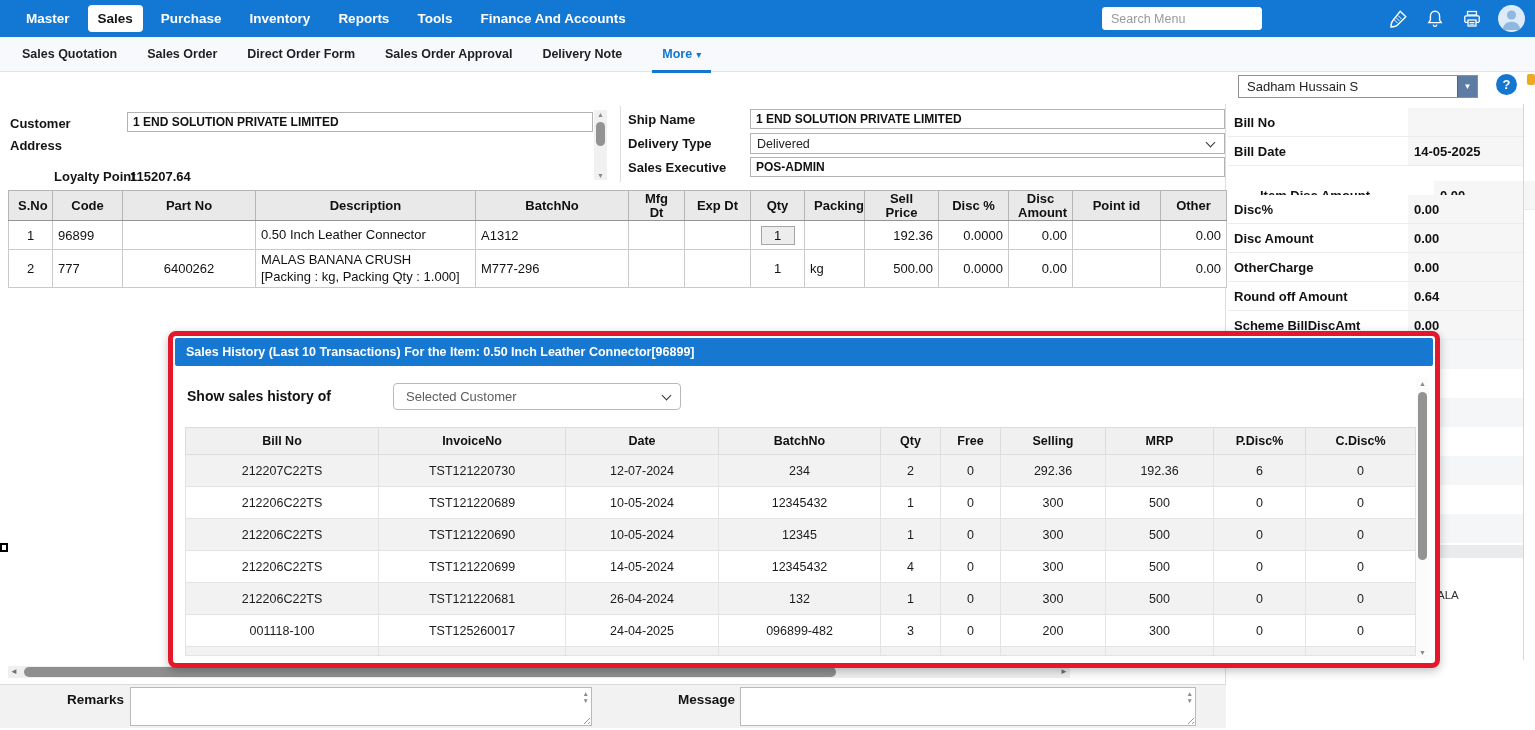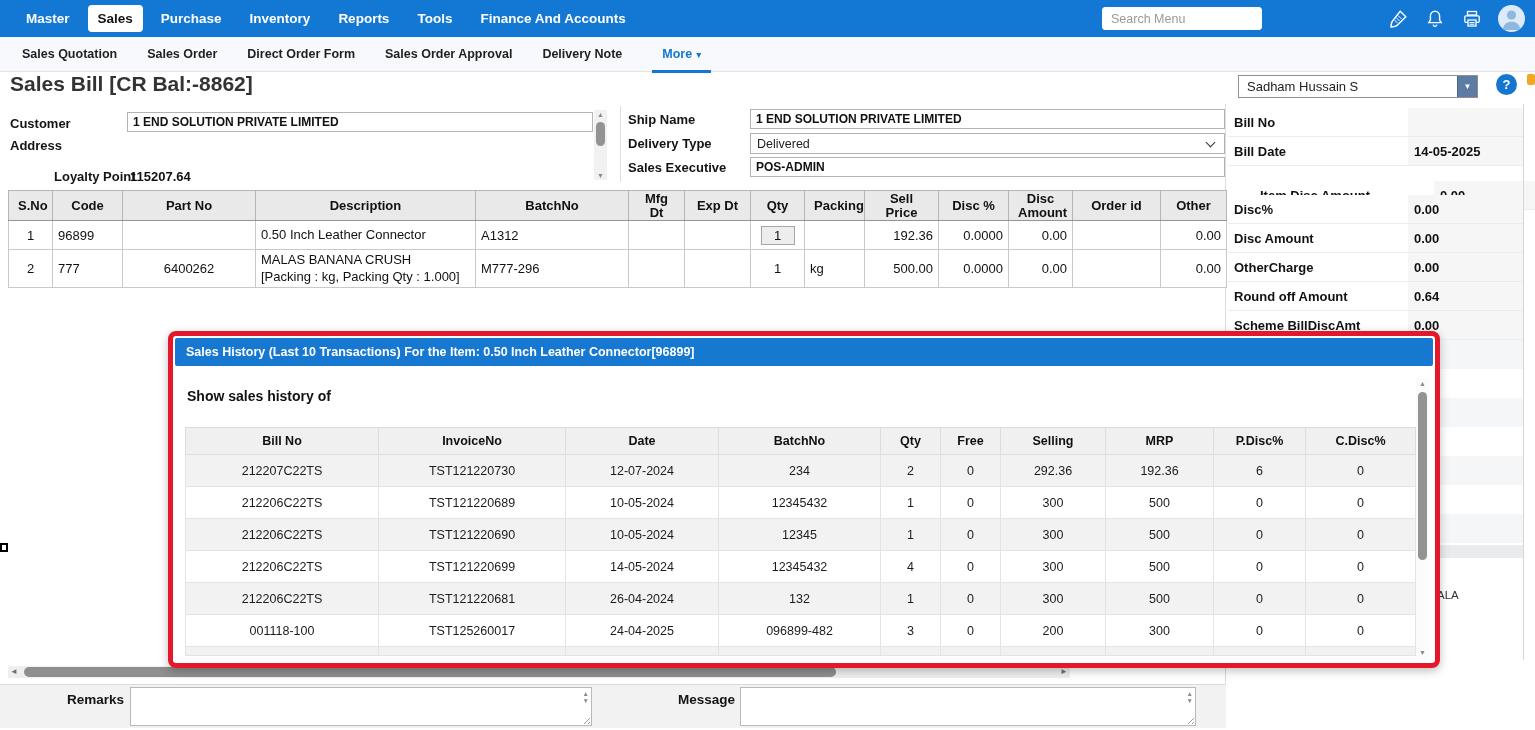--- a/index.html
+++ b/index.html
@@ -170,21 +170,20 @@
     <span class="subnav-item">Direct Order Form</span>
     <span class="subnav-item">Sales Order Approval</span>
     <span class="subnav-item">Delivery Note</span>
     <span class="more-wrap">
       <span class="subnav-item">More</span>
       <span class="more-caret">▾</span>
       <span class="more-underline"></span>
     </span>
   </nav>
 
-  <div class="page-title">Sales Bill [CR Bal:-8862]</div>
   <div class="user-select">
     <span class="val">Sadham Hussain S</span>
     <span class="dd">▼</span>
   </div>
   <div class="help-btn">?</div>
   <div class="notif-orange"></div>
 
   <span class="flabel" style="left:10px; top:116px;">Customer</span>
   <input class="inputbox" style="left: 127px; top: 112px; width: 466px; height: 20px;" readonly="" value="1 END SOLUTION PRIVATE LIMITED">
   <span class="flabel" style="left:10px; top:138px;">Address</span>
@@ -274,21 +273,21 @@
       <th>Part No</th>
       <th>Description</th>
       <th>BatchNo</th>
       <th>Mfg Dt</th>
       <th>Exp Dt</th>
       <th>Qty</th>
       <th>Packing</th>
       <th>Sell Price</th>
       <th>Disc %</th>
       <th>Disc Amount</th>
-      <th>Order id</th>
+      <th>Point id</th>
       <th>Other</th>
     </tr>
       </thead>
     <tbody>
       <tr>
         <td class="c">1</td>
         <td class="l">96899</td>
         <td class="c"></td>
         <td class="l desc">0.50 Inch Leather Connector</td>
         <td class="l">A1312</td>
@@ -326,20 +325,24 @@
 
   <div class="hscroll">
     <span class="arr" style="left:2px;">◄</span>
     <span class="thumb"></span>
     <span class="arr" style="right:2px;">►</span>
   </div>
 
   <div class="popup">
     <div class="popup-header">Sales History (Last 10 Transactions) For the Item: 0.50 Inch Leather Connector[96899]</div>
     <span class="ph-filter-label">Show sales history of</span>
+    <div class="ph-select">
+      <span class="val">Selected Customer</span>
+      <span class="chev"></span>
+    </div>
     <table class="ph">
       <colgroup>
           <col style="width:193px">
           <col style="width:187px">
           <col style="width:153px">
           <col style="width:162px">
           <col style="width:60px">
           <col style="width:60px">
           <col style="width:105px">
           <col style="width:108px">

